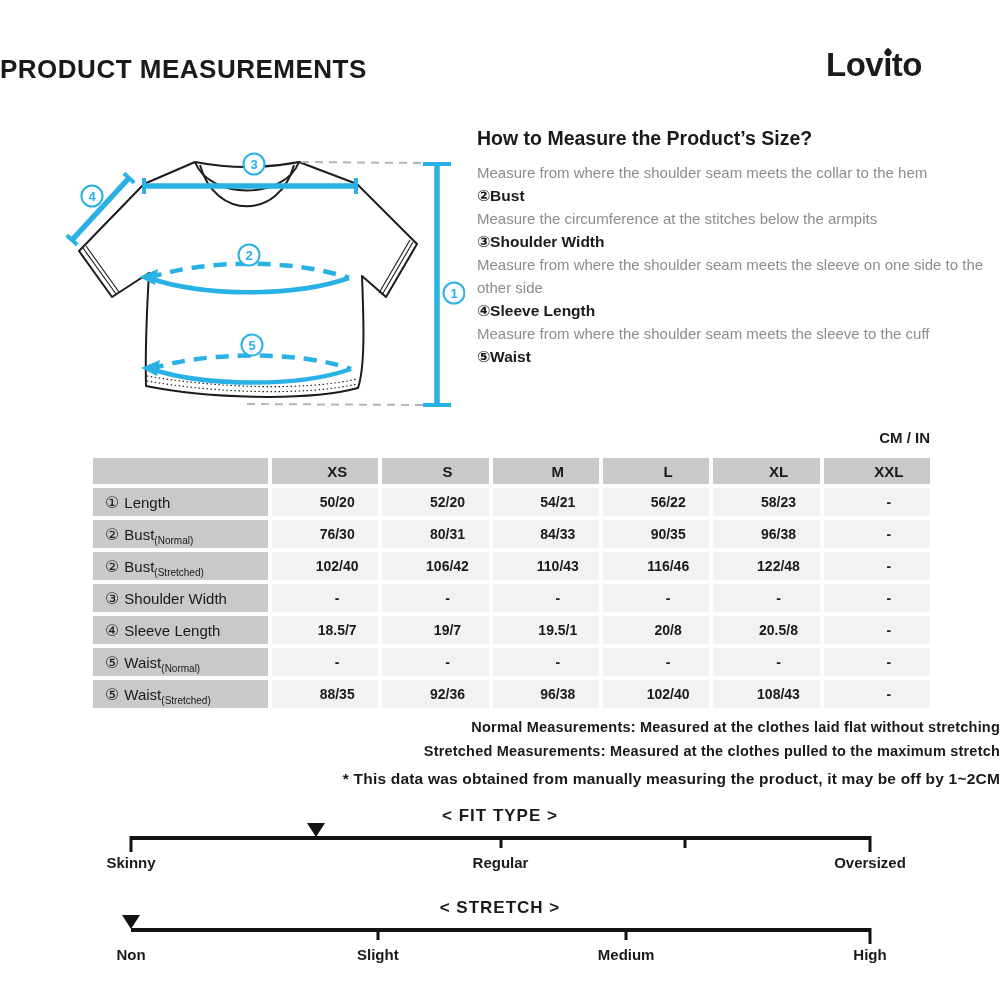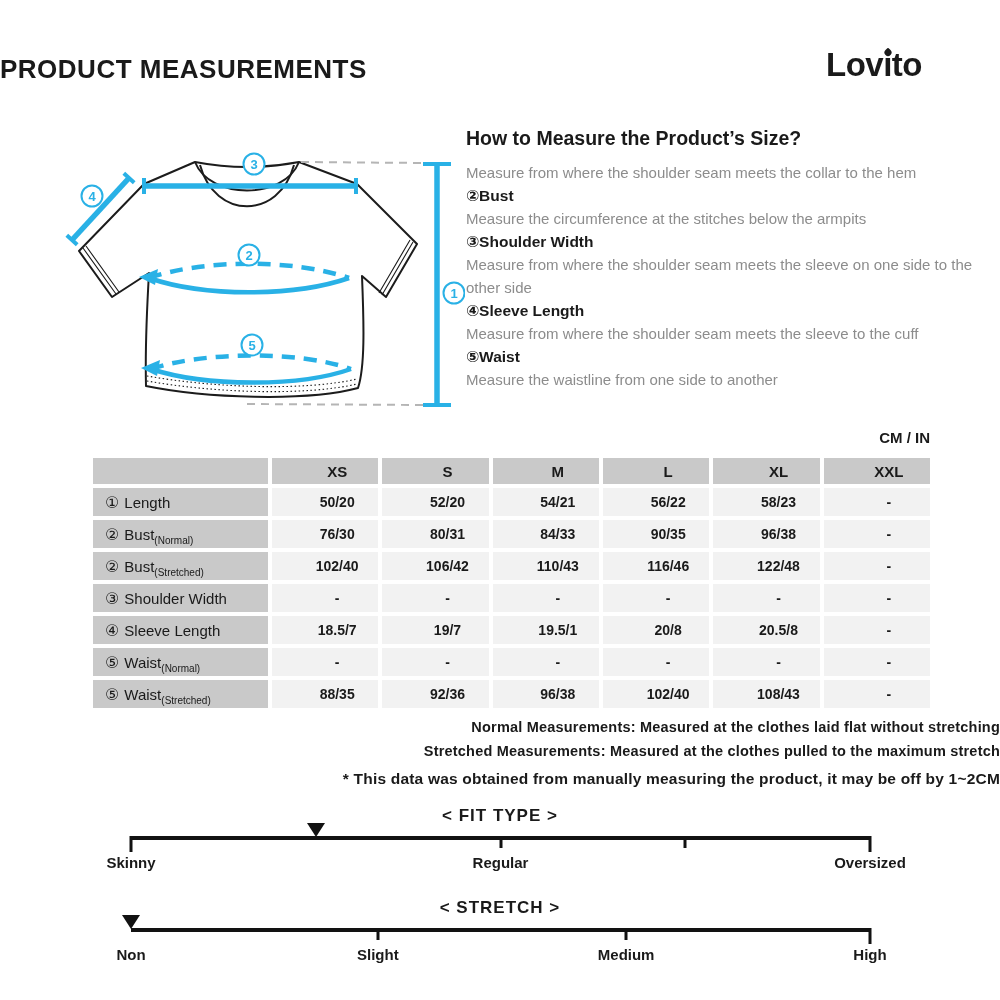--- a/index.html
+++ b/index.html
@@ -8,21 +8,21 @@
   .page { position:relative; width:1000px; height:1000px; background:#fff; overflow:hidden; }
 
   .title { position:absolute; top:54px; left:0; right:0; text-align:left;
            font-size:26px; font-weight:800; letter-spacing:.5px; }
   .logo { position:absolute; top:46px; right:78px; font-size:33px; font-weight:800; letter-spacing:-.5px; }
   .logo .ipos { position:relative; display:inline-block; }
   .logo .heart-dot { position:absolute; left:50%; top:3px; width:7px; height:7px;
                      background:#1a1a1a; transform:translateX(-50%) rotate(45deg); border-radius:1px 50% 50% 50%; }
 
   
-  .howto { position:absolute; left:466px; top:127px; width:516px; }
+  .howto { position:absolute; left:477px; top:127px; width:516px; }
   .howto-heading { font-size:19.5px; font-weight:800; margin-bottom:11px; }
   .howto-label { font-size:15.5px; font-weight:700; line-height:23px; }
   .howto-desc { font-size:15px; color:#8c8c8c; line-height:23px; }
 
   
   .diagram { position:absolute; left:55px; top:145px; width:410px; height:280px; }
 
   
   .unit { position:absolute; top:429px; right:70px; font-size:15px; font-weight:700; }
   .size-table { position:absolute; left:93px; top:458px; width:837px;
@@ -78,21 +78,20 @@
         <div class="howto-item">
           <div class="howto-label">③Shoulder Width</div>
           <div class="howto-desc">Measure from where the shoulder seam meets the sleeve on one side to the other side</div>
         </div>
         <div class="howto-item">
           <div class="howto-label">④Sleeve Length</div>
           <div class="howto-desc">Measure from where the shoulder seam meets the sleeve to the cuff</div>
         </div>
         <div class="howto-item">
           <div class="howto-label">⑤Waist</div>
-          <div class="howto-desc">Measure the waistline from one side to another</div>
         </div>
       </div>
   </div>
 
   <div class="diagram">
     <svg width="410" height="280" viewBox="0 0 410 280">
 
       <path d="M 89,39 L 140,17 Q 192,27 244,17 L 302,39 L 362,99 L 331,152 L 307,131
                C 309,180 310,222 303,243 C 250,257 150,253 91,241
                C 90,200 92,162 94,128 L 57,152 L 24,106 Z" fill="#ffffff" stroke="#1c1c1c" stroke-width="2" stroke-linejoin="round"></path>

